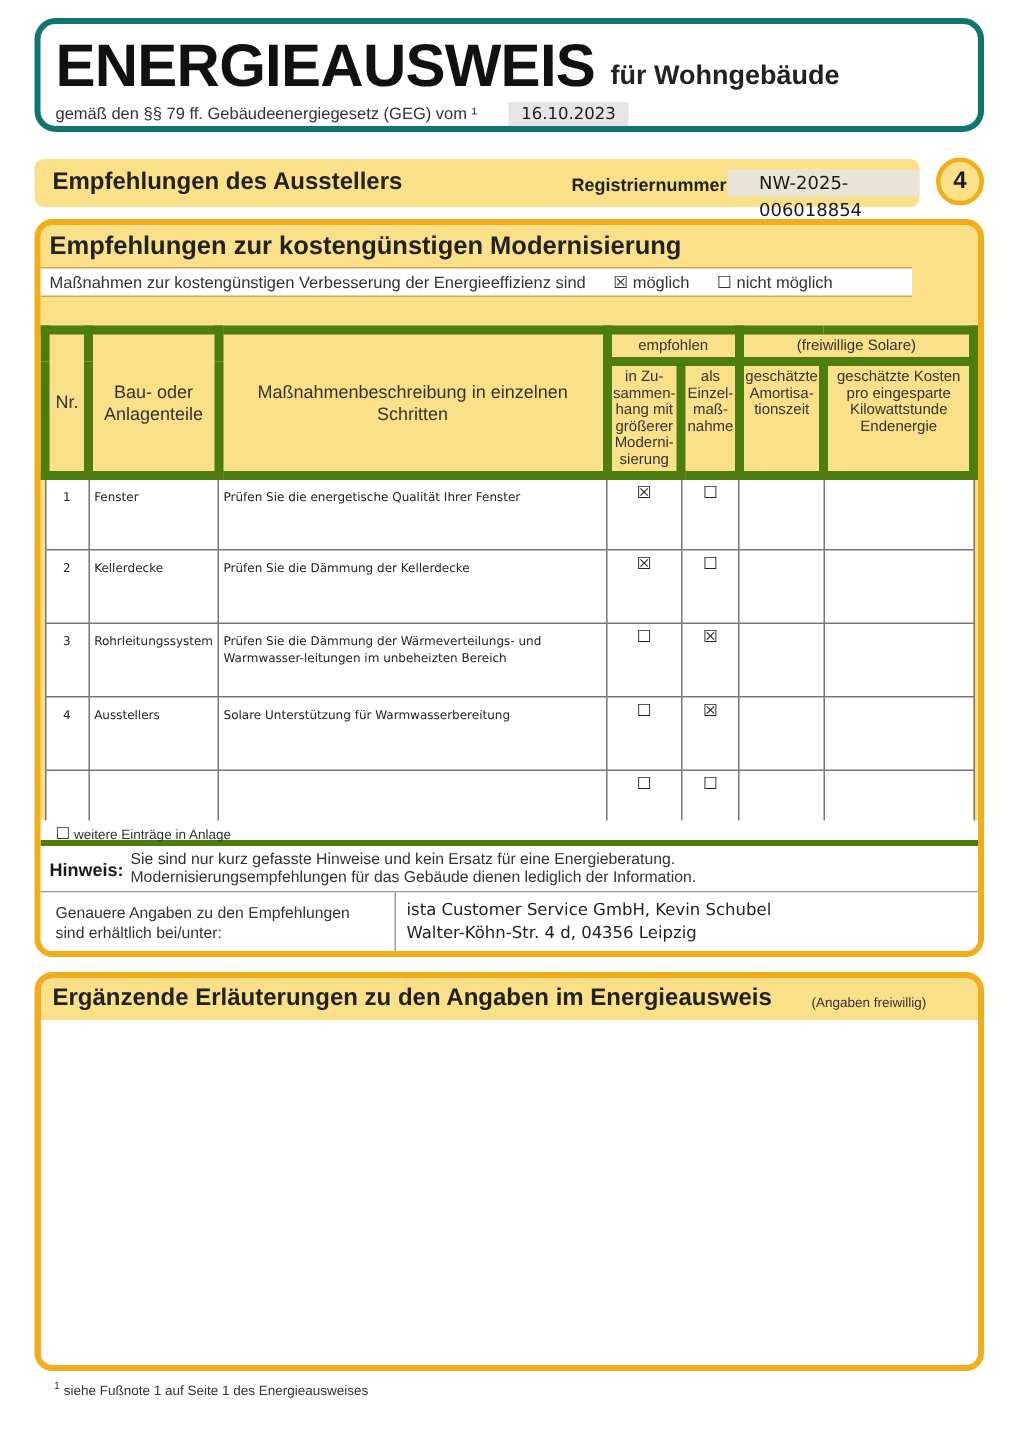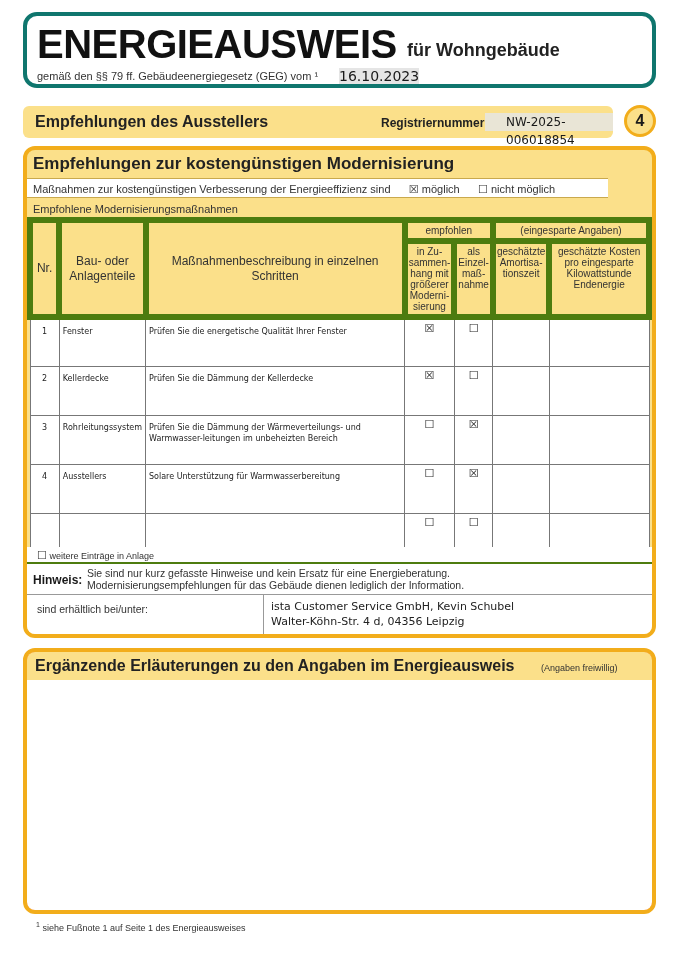--- a/index.html
+++ b/index.html
@@ -15,21 +15,21 @@
     letter-spacing: -0.5px; line-height: 44px; color: #111;
   }
   .header-sub {
     position: absolute; left: 380px; top: 24px; font-size: 18px; font-weight: bold; color: #222;
   }
   .header-law {
     position: absolute; left: 10px; top: 54px; font-size: 11px; color: #333;
   }
   .header-date {
     position: absolute; left: 312px; top: 52px; width: 80px; height: 16px;
-    background: #e5e5e5; font-size: 14px; text-align: right; line-height: 16px;
+    background: #e5e5e5; font-size: 11px; text-align: center; line-height: 16px;
     font-family: "DejaVu Sans", sans-serif;
   }
 
   .aussteller-bar {
     position: absolute; left: 23px; top: 106px; width: 590px; height: 32px;
     background: #fbe08a; border-radius: 6px;
   }
   .aussteller-title {
     position: absolute; left: 12px; top: 7px; font-size: 16px; font-weight: bold; color: #222;
   }
@@ -74,21 +74,21 @@
   table.mod th.big { font-size: 12px; line-height: 15px; }
   table.mod td {
     background: #fff; border: 1px solid #777; vertical-align: top; height: 49px;
     font-family: "DejaVu Sans", sans-serif; font-size: 8px; padding: 6px 3px; color: #222; line-height: 11px;
   }
   table.mod td.nr { text-align: center; }
   table.mod td.cb { text-align: center; font-size: 11px; padding-top: 3px; }
 
   .weitere-row {
     position: absolute; left: 0; top: 397px; width: 625px; height: 17px; background: #fff;
-    font-size: 9px; line-height: 17px; padding-left: 10px; color: #333; border-bottom: 2px solid #4d7c0f;
+    font-size: 9px; line-height: 17px; padding-left: 10px; color: #333; border-bottom: 4px solid #4d7c0f;
   }
   .hinweis-row {
     position: absolute; left: 0; top: 414px; width: 625px; height: 31px; background: #fff;
     border-bottom: 1px solid #999;
   }
   .hinweis-label {
     position: absolute; left: 6px; top: 9px; font-size: 12px; font-weight: bold;
   }
   .hinweis-text {
     position: absolute; left: 60px; top: 3px; font-size: 10.5px; line-height: 12px; color: #333;
@@ -150,39 +150,38 @@
   <div class="main-title">Empfehlungen zur kostengünstigen Modernisierung</div>
   <div class="massnahmen-row">
     <span>Maßnahmen zur kostengünstigen Verbesserung der Energieeffizienz sind</span>
     &nbsp;&nbsp;&nbsp;&nbsp;
     <span class="chk">☒</span>
     <span>möglich</span>
     &nbsp;&nbsp;&nbsp;&nbsp;
     <span class="chk">☐</span>
     <span>nicht möglich</span>
   </div>
-  <div class="empfohlene-row">Empfohlene Modernisierungsmaßnahmen</div>
 
   <table class="mod">
     <colgroup>
       <col style="width:30px">
         <col style="width:83px">
         <col style="width:273px">
       <col style="width:46px">
         <col style="width:35px">
         <col style="width:55px">
         <col style="width:103px">
     </colgroup>
     <thead>
       <tr style="height:18px">
         <th class="big" rowspan="2">Nr.</th>
         <th class="big" rowspan="2">Bau- oder Anlagenteile</th>
         <th class="big" rowspan="2">Maßnahmenbeschreibung in einzelnen Schritten</th>
         <th colspan="2">empfohlen</th>
-        <th colspan="2">(eingesparte Angaben)</th>
+        <th colspan="2">(freiwillige Solare)</th>
       </tr>
       <tr style="height:70px">
         <th style="vertical-align:top">in Zu-sammen-hang mit größerer Moderni-sierung</th>
         <th style="vertical-align:top">als Einzel-maß-nahme</th>
         <th style="vertical-align:top">geschätzte Amortisa-tionszeit</th>
         <th style="vertical-align:top">geschätzte Kosten pro eingesparte Kilowattstunde Endenergie</th>
       </tr>
     </thead>
     <tbody>
       <tr>
@@ -241,20 +240,21 @@
   <div class="hinweis-row">
     <div class="hinweis-label">Hinweis:</div>
     <div class="hinweis-text">
       <div>Sie sind nur kurz gefasste Hinweise und kein Ersatz für eine Energieberatung.</div>
       <div>Modernisierungsempfehlungen für das Gebäude dienen lediglich der Information.</div>
     </div>
   </div>
 
   <div class="contact-row">
     <div class="contact-label">
+      <div>Genauere Angaben zu den Empfehlungen</div>
       <div>sind erhältlich bei/unter:</div>
     </div>
     <div class="contact-divider"></div>
     <div class="contact-value">
       <div>ista Customer Service GmbH, Kevin Schubel</div>
       <div>Walter-Köhn-Str. 4 d, 04356 Leipzig</div>
     </div>
   </div>
 </div>
 

